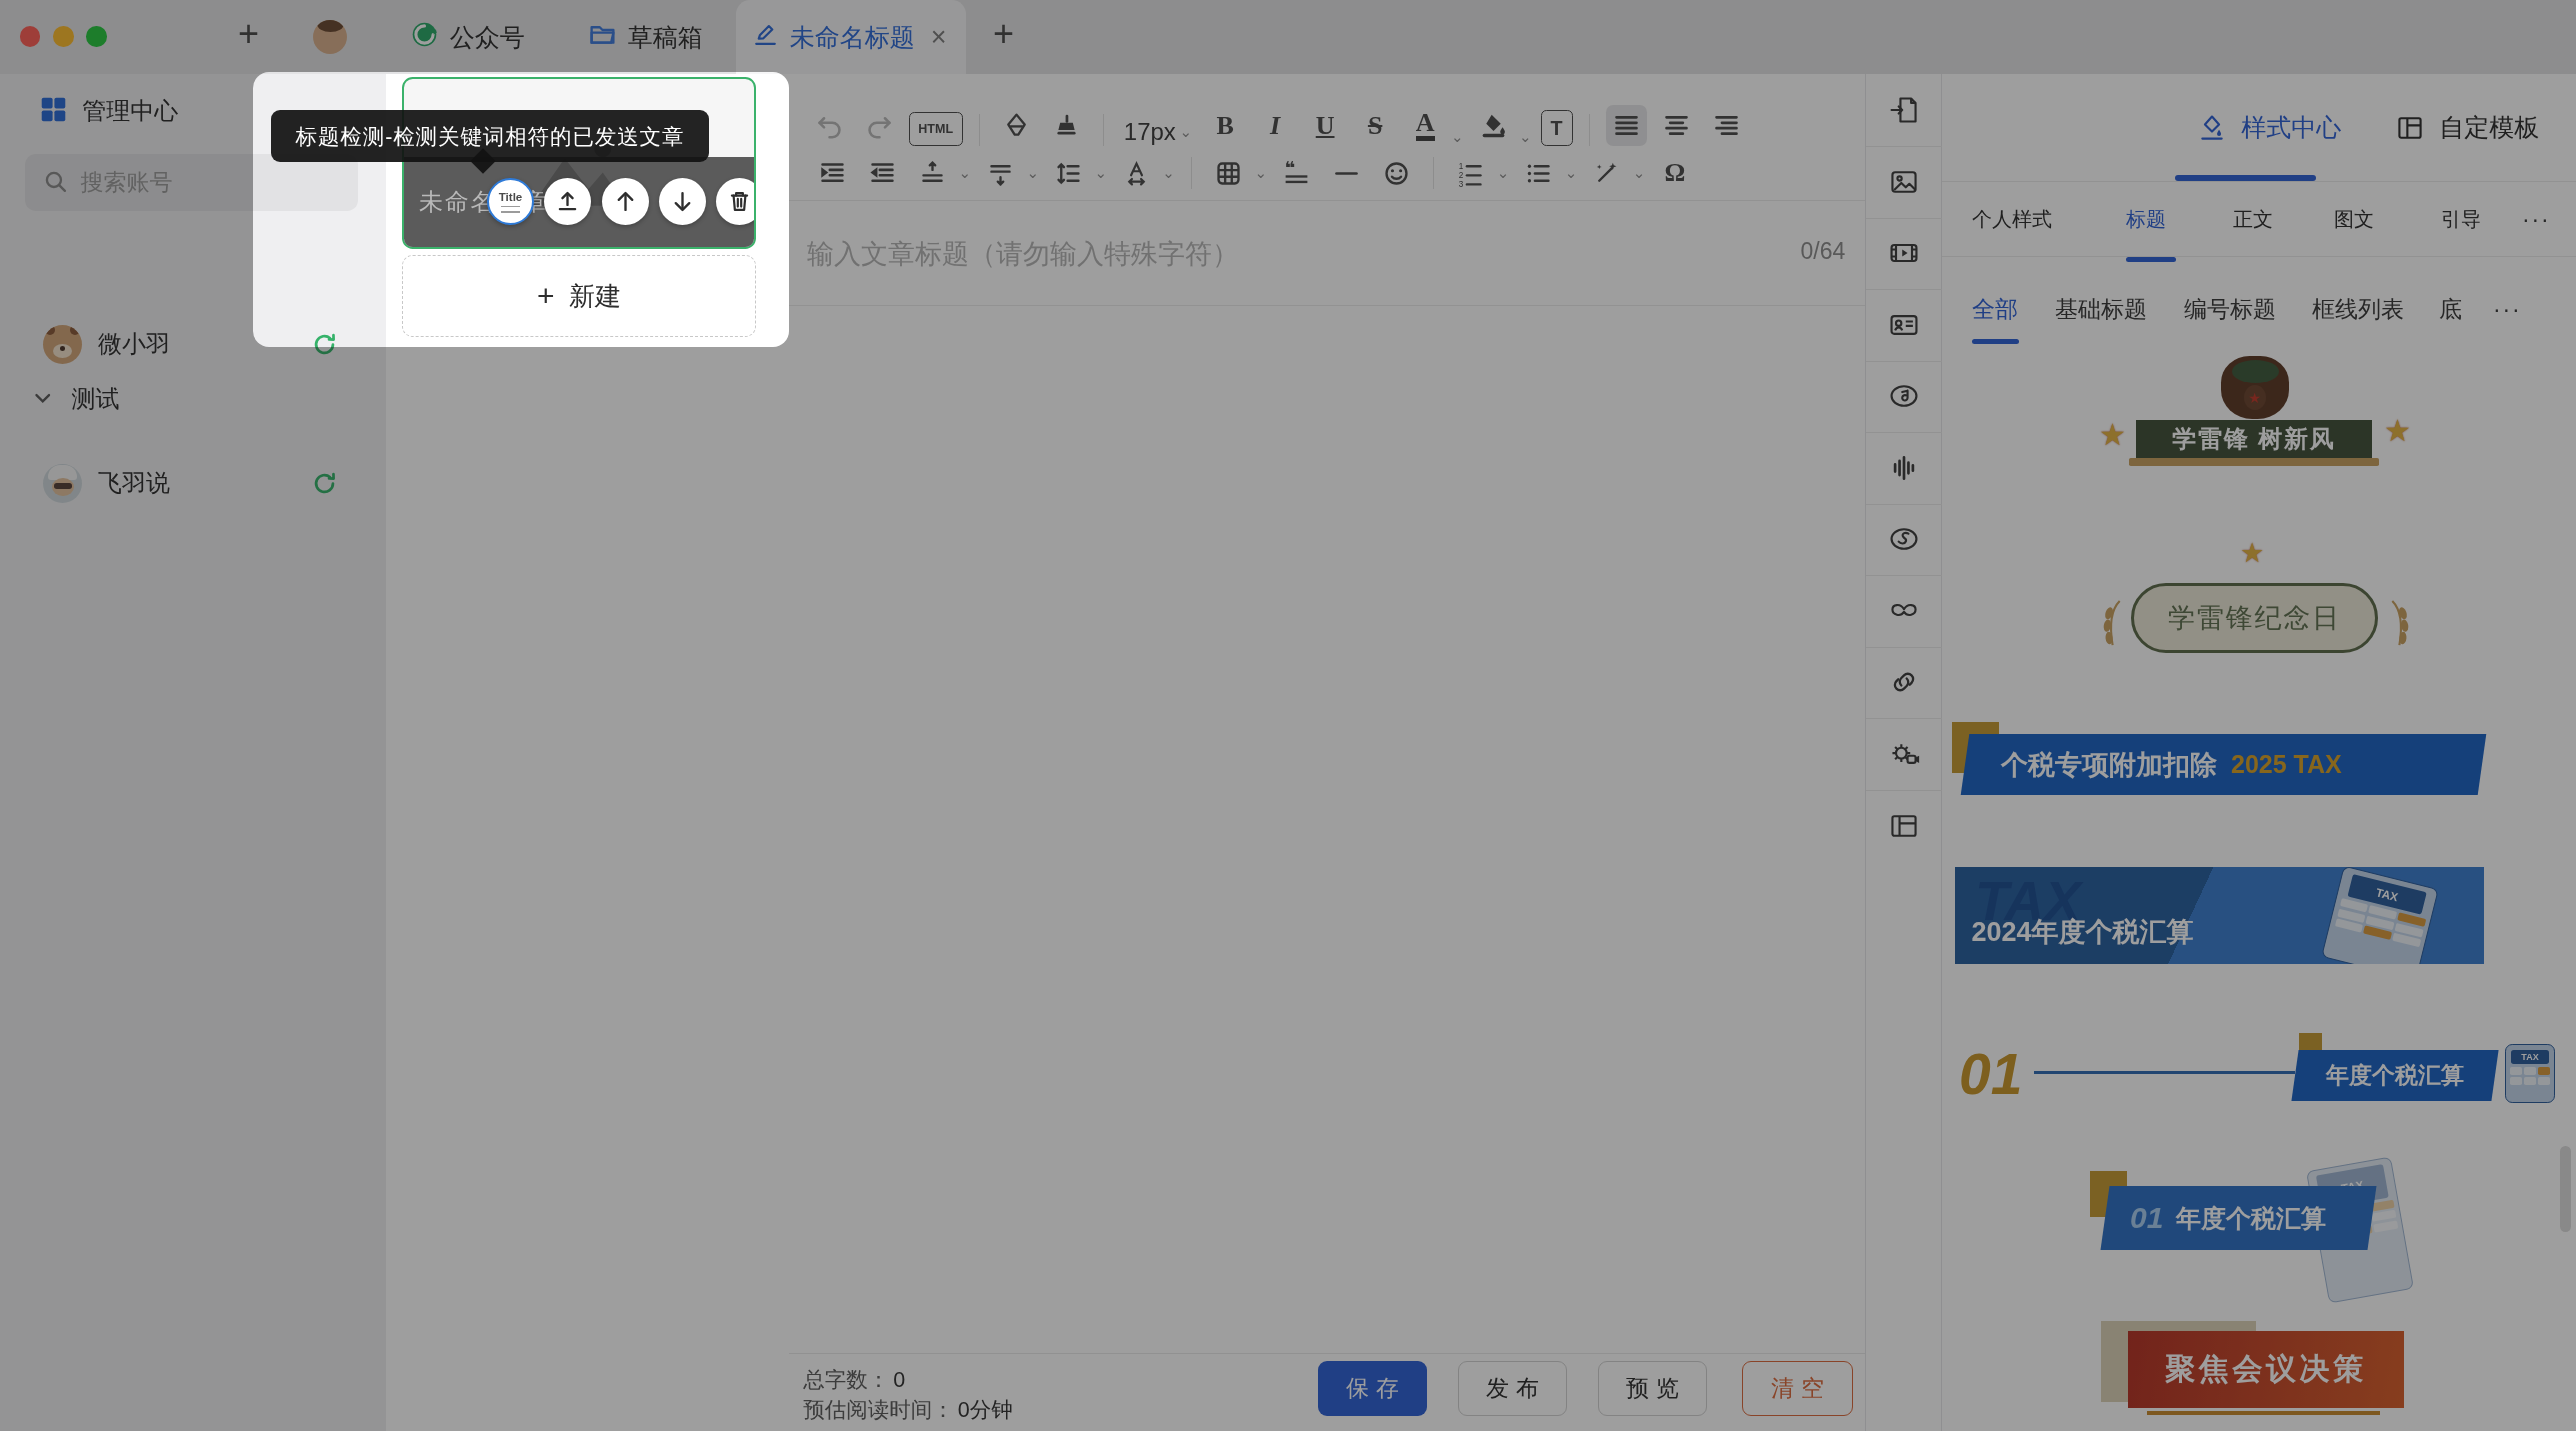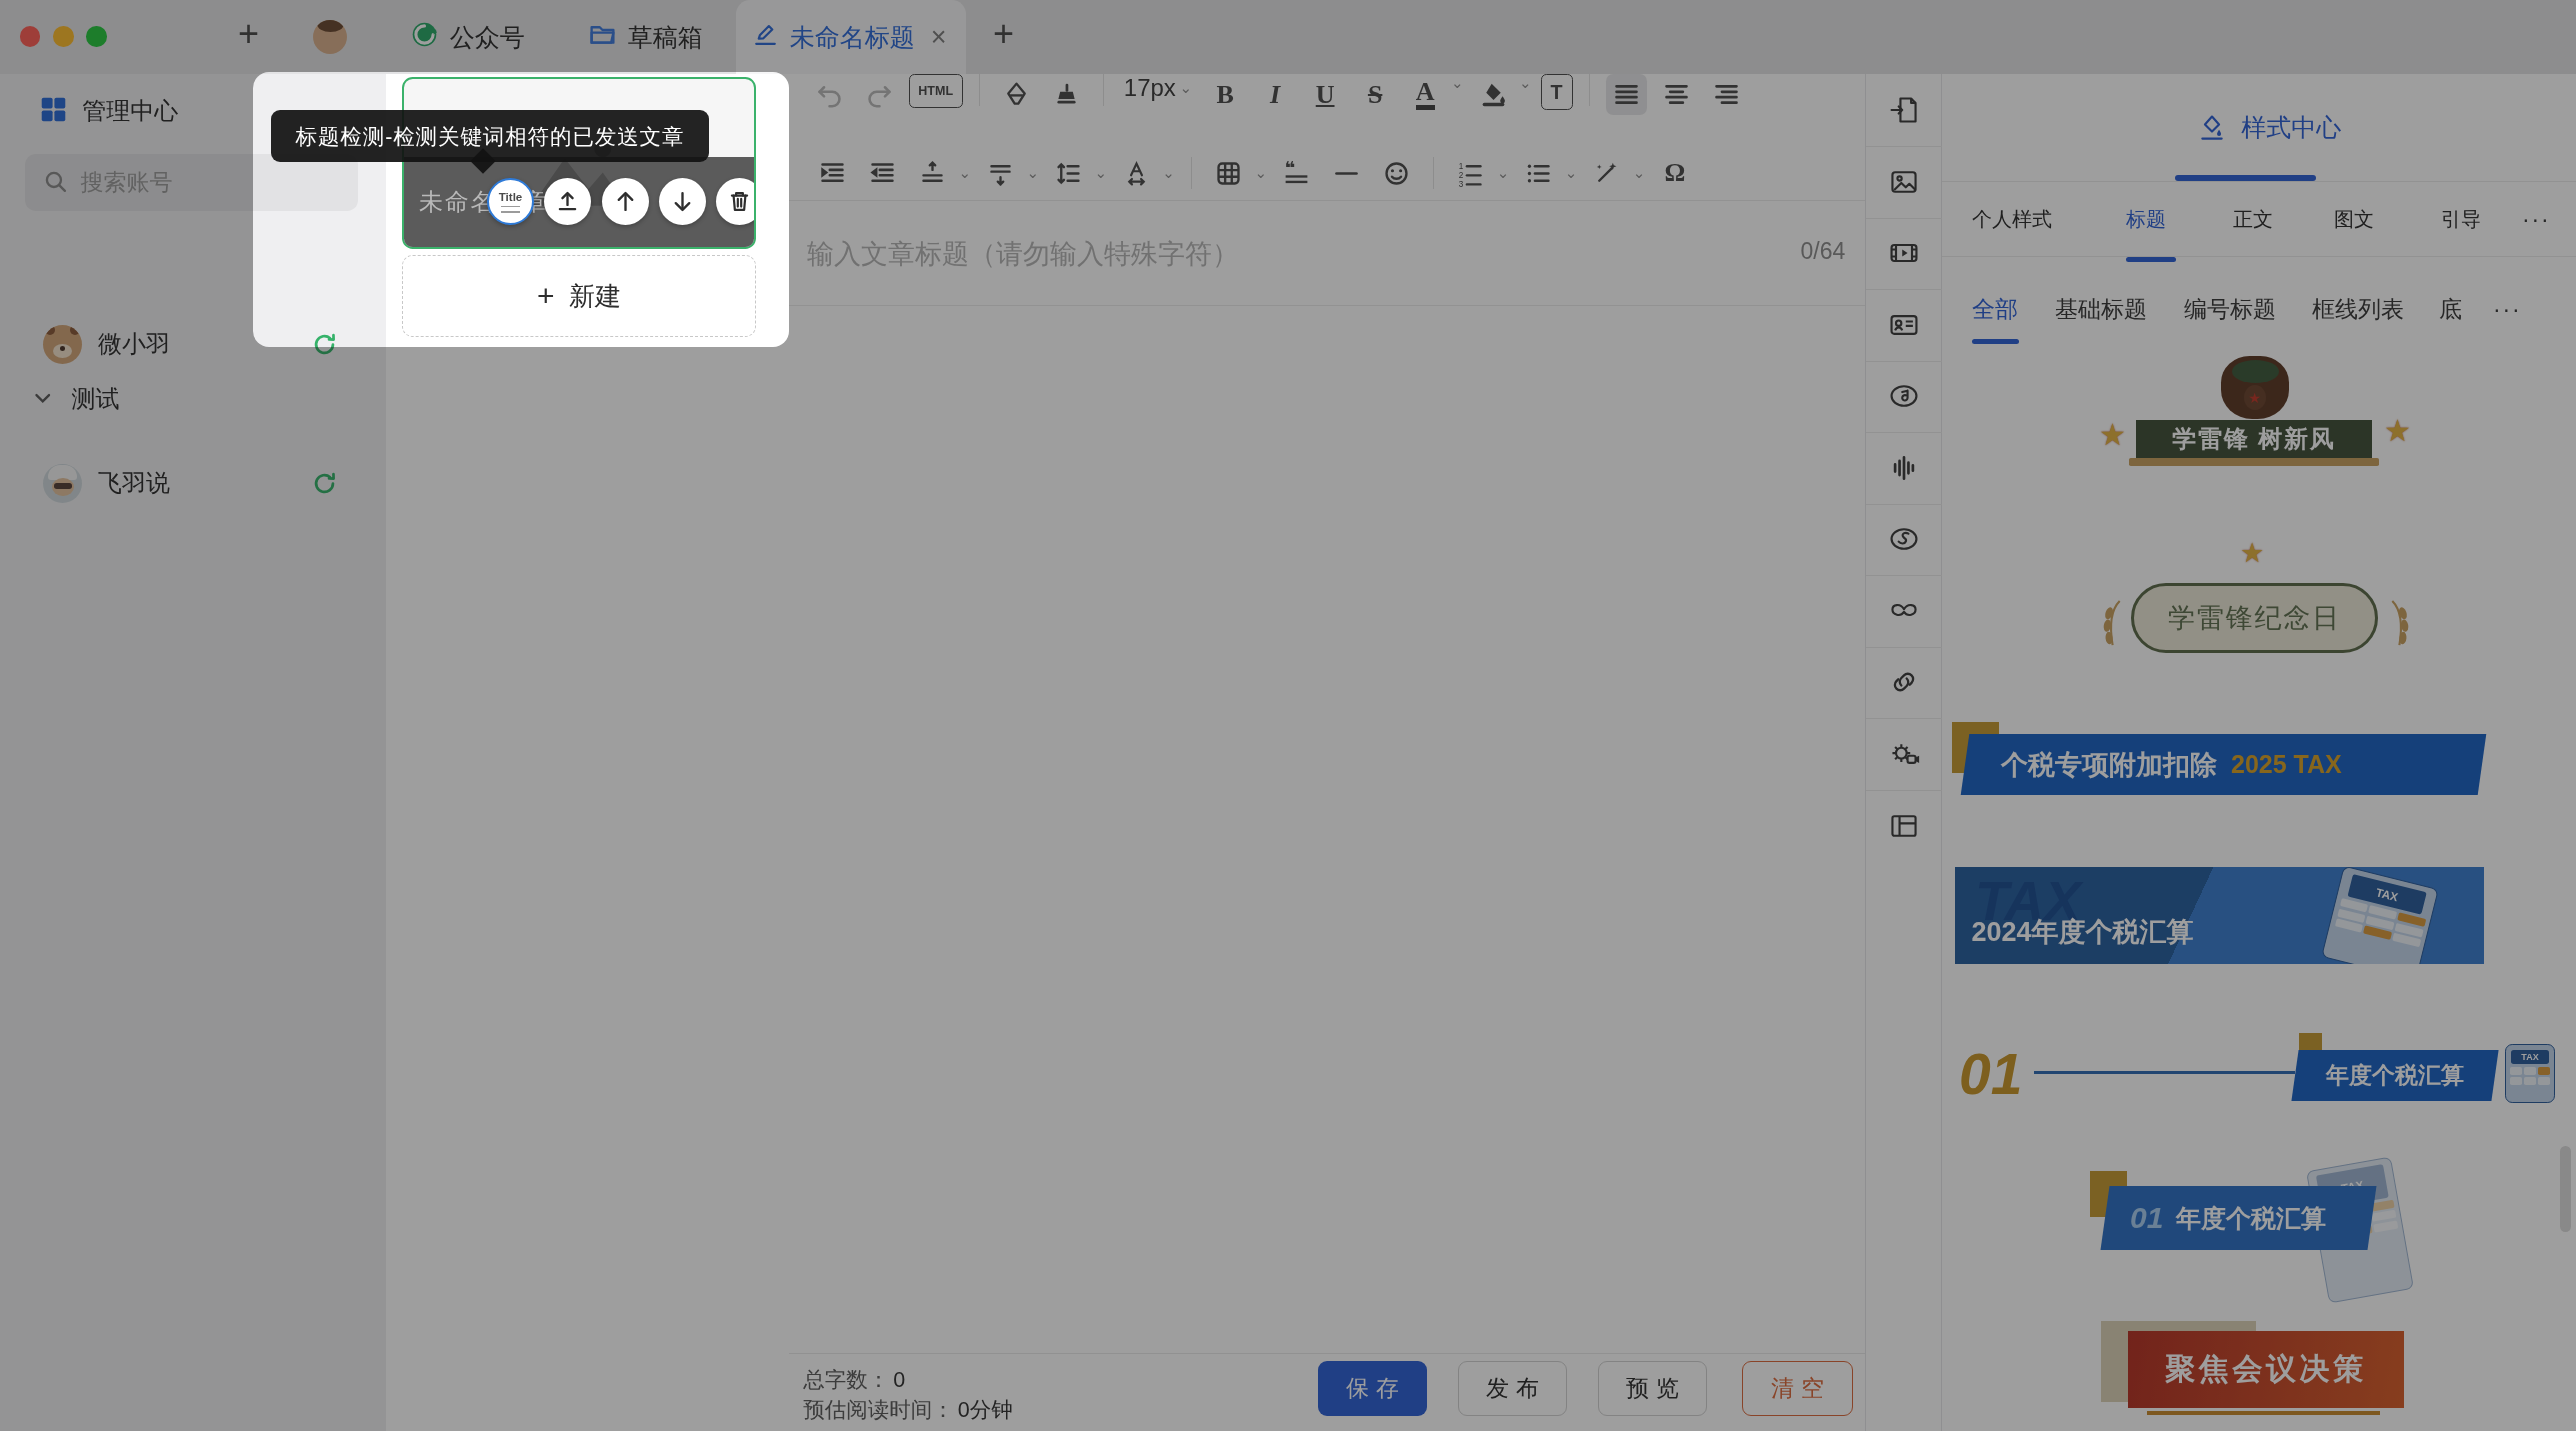--- a/index.html
+++ b/index.html
@@ -36,21 +36,21 @@
   .chip{position:absolute;top:21.5px;width:47px;height:47px;border-radius:50%;background:#fff;display:flex;align-items:center;justify-content:center;box-shadow:0 1.8px 4.5px rgba(0,0,0,.25);}
   .chip svg{width:27px;height:27px;color:#2e2e2e;}
   .chip.title-chip{border:2.7px solid #2f7bd8;box-sizing:border-box;flex-direction:column;gap:1.8px;}
   .chip.title-chip .t{font-size:11.6px;font-weight:bold;color:#4a4a4a;line-height:11.6px;}
   .chip.title-chip .l{width:19.7px;height:1.8px;background:#9b9b9b;margin-top:1.8px;}
   .new-area{position:absolute;left:16px;top:181px;width:354px;height:82px;border:1.8px dashed #c8c8c8;border-radius:10.7px;box-sizing:border-box;display:flex;align-items:center;justify-content:center;gap:14.3px;font-size:26px;color:#2e2e2e;background:#fff;}
   .new-plus{font-size:30px;color:#2e2e2e;font-weight:300;}
 
   
   .editor{left:789px;top:74px;width:1077px;height:1357px;background:#fff;border-right:0.9px solid #e7e7e9;box-sizing:border-box;}
-  .tb-row1{position:absolute;left:0;top:0;width:100%;height:72px;display:flex;align-items:flex-start;gap:9px;padding-left:19.7px;box-sizing:border-box;}
+  .tb-row1{position:absolute;left:0;top:0;width:100%;height:72px;display:flex;align-items:flex-end;gap:9px;padding-left:19.7px;box-sizing:border-box;}
   .tb-row2{position:absolute;left:0;top:72px;width:100%;height:55px;display:flex;align-items:center;gap:9px;padding-left:23px;box-sizing:border-box;border-bottom:0.9px solid #ececec;}
   .ti{width:41px;height:41px;border-radius:7.2px;display:flex;align-items:center;justify-content:center;color:#4c4c4c;flex:0 0 auto;}
   .ti svg{width:29px;height:29px;}
   .ti.disabled{color:#b9b9b9;}
   .ti.sel{background:#e7e7e9;}
   .ti .glyph{font-size:26px;font-weight:bold;color:#4c4c4c;font-family:"Liberation Serif","DejaVu Serif",serif;}
   .car{font-size:15px;color:#8e8e8e;margin-left:-3.6px;flex:0 0 auto;}
   .vsep{width:0.9px;height:32px;background:#e3e3e3;margin:0 7.2px;flex:0 0 auto;}
   .fontsize{display:flex;align-items:center;gap:7.2px;font-size:24px;color:#3d3d3d;flex:0 0 auto;padding:0 3.6px;}
   .htmlchip{width:52px;height:32px;border:1.8px solid #4c4c4c;border-radius:5.4px;display:flex;align-items:center;justify-content:center;font-size:12.5px;font-weight:bold;color:#4c4c4c;flex:0 0 auto;}
@@ -549,20 +549,27 @@
   <div class="abs panel">
 
     <div class="ptab active" style="left:255px;">
       <svg viewBox="0 0 34 34" fill="none" stroke="#2e61d6" stroke-width="2.4" stroke-linejoin="round">
           <path d="M17 4l8 9-8 8-8-8z"></path>
           <path d="M25 19c1.4 2 2.3 3.6 2.3 4.8a2.3 2.3 0 1 1-4.6 0c0-1.2.9-2.8 2.3-4.8z" fill="#2e61d6" stroke="none"></path>
           <path d="M6 29h22" stroke-linecap="round"></path>
         </svg>
       <span>样式中心</span>
     </div>
+    <div class="ptab" style="left:453px;">
+      <svg viewBox="0 0 34 34" fill="none" stroke="#2e2e2e" stroke-width="2.4">
+          <rect x="5" y="6" width="24" height="22" rx="2"></rect>
+          <path d="M14 6v22M14 14h15"></path>
+        </svg>
+      <span>自定模板</span>
+    </div>
     <div class="pu"></div>
     <div class="hline" style="top:107px;"></div>
 
     <div class="cat" style="left:30px;">
         <span>个人样式</span>
       </div>
     <div class="cat active" style="left:184px;">
         <span>标题</span>
       </div>
     <div class="cat" style="left:291px;">

